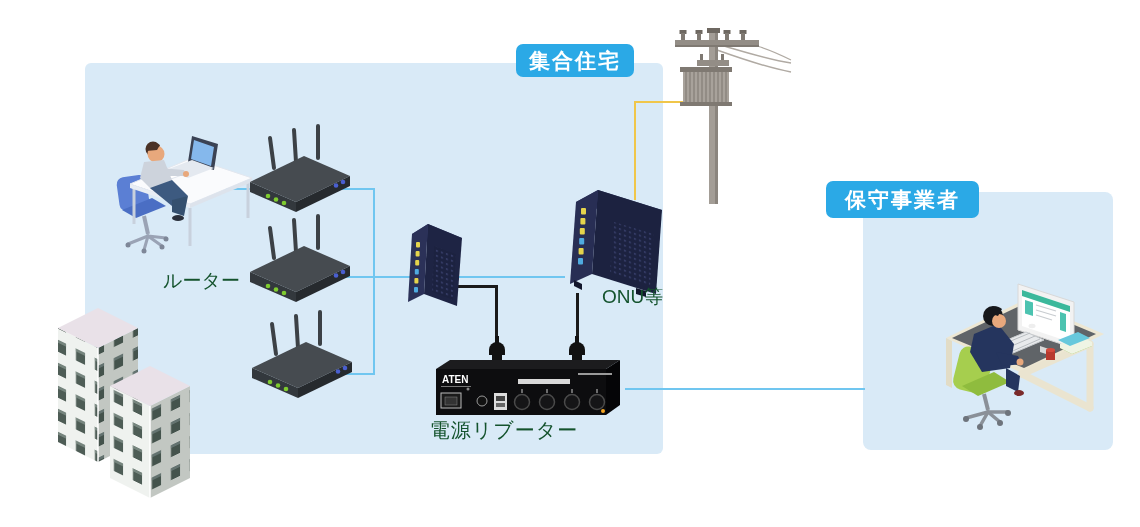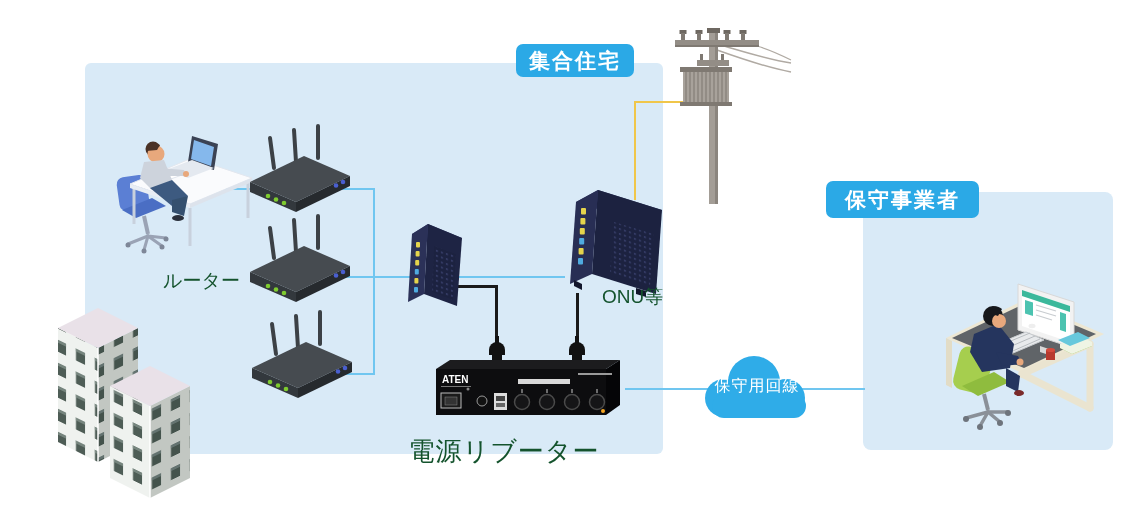--- a/index.html
+++ b/index.html
@@ -11,21 +11,21 @@
   .badge{position:absolute;background:#2BA9E6;color:#fff;font-weight:bold;
          display:flex;align-items:center;justify-content:center;border-radius:7px;
          letter-spacing:2px;}
   #apartment-badge{left:516px;top:44px;width:118px;height:33px;font-size:21px;}
   #provider-badge{left:826px;top:181px;width:153px;height:37px;font-size:21px;}
   .hline,.vline{position:absolute;}
   .blue{background:#70C6F0;}
   .yellow{background:#F0C64A;}
   .black{background:#1A1A1A;}
   .textlabel{position:absolute;color:#14532d;font-size:19px;}
-  #rebooter-label{left:404px;top:434px;width:200px;text-align:center;font-size:26px;letter-spacing:1px;}
+  #rebooter-label{left:404px;top:417px;width:200px;text-align:center;font-size:20px;letter-spacing:1px;}
   #router-label{left:163px;top:268px;}
   #onu-label{left:602px;top:284px;}
   .dev{position:absolute;}
   #cloud-wrap{position:absolute;left:692px;top:342px;width:130px;height:90px;}
   #cloud-label{position:absolute;left:0;top:34px;width:130px;text-align:center;
                color:#fff;font-size:16px;letter-spacing:1px;}
 </style>
 </head>
 <body>
 
@@ -318,26 +318,20 @@
     </svg>
   <svg class="dev" style="left:566px;top:336px" width="22" height="26">
       <use href="#sym-plug"></use>
     </svg>
 
   <svg class="dev" style="left:428px;top:333px" width="200" height="85">
     <use href="#sym-rebooter"></use>
     <text x="14" y="50" fill="#FFFFFF" font-size="10" font-weight="bold" font-family="Liberation Sans, DejaVu Sans, sans-serif">ATEN</text>
   </svg>
 
-  <div id="cloud-wrap">
-    <svg width="130" height="90">
-        <use href="#sym-cloud"></use>
-      </svg>
-    <div id="cloud-label">保守用回線</div>
-  </div>
 
   <svg class="dev" style="left:922px;top:260px" width="190" height="175">
       <use href="#sym-maint-user"></use>
     </svg>
 
   <div class="badge" id="apartment-badge">集合住宅</div>
   <div class="badge" id="provider-badge">保守事業者</div>
   <div class="textlabel" id="router-label">ルーター</div>
   <div class="textlabel" id="onu-label">ONU等</div>
   <div class="textlabel" id="rebooter-label">電源リブーター</div>

